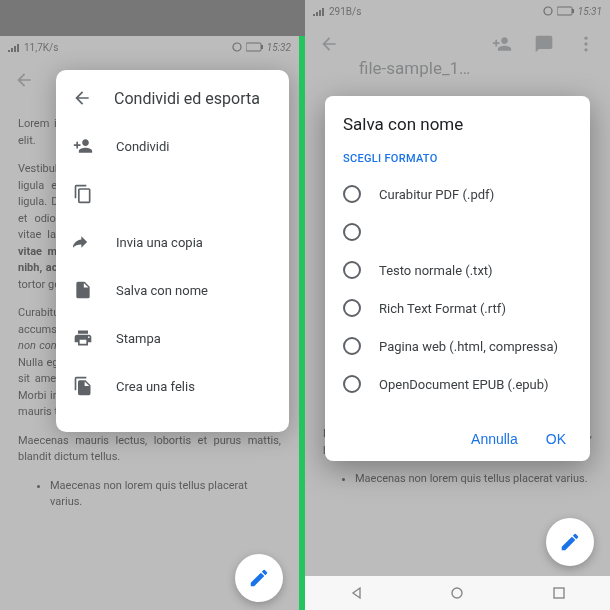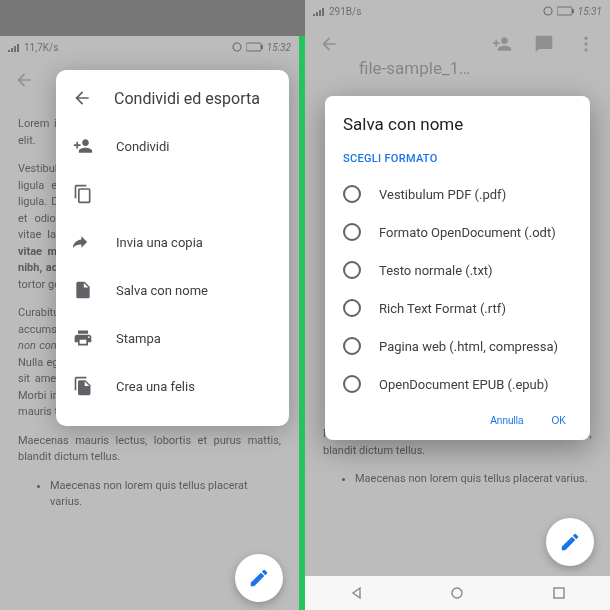--- a/index.html
+++ b/index.html
@@ -19,38 +19,38 @@
   
   .doc-bg { position: absolute; top: 66px; left: 0; right: 0; bottom: 34px; padding: 14px 18px; font-size: 11px; color: #444; line-height: 1.5; }
   .doc-bg p { margin-bottom: 12px; text-align: justify; }
   .doc-bg .bold { font-weight: 700; }
   .doc-bg .italic { font-style: italic; }
   .doc-bg ul { padding-left: 32px; }
   .doc-bg li { font-weight: 400; margin-bottom: 6px; }
   
   .scrim { position: absolute; inset: 0; background: rgba(120,120,120,0.45); }
   
-  .card-menu { position: absolute; top: 34px; left: 56px; right: 10px; background: #fff; border-radius: 10px; box-shadow: 0 4px 24px rgba(0,0,0,0.25); padding: 10px 0 16px; }
+  .card-menu { position: absolute; top: 34px; left: 56px; right: 10px; background: #fff; border-radius: 10px; box-shadow: 0 4px 24px rgba(0,0,0,0.25); padding: 10px 0 22px; }
   .card-menu .header { display: flex; align-items: center; padding: 8px 16px 14px; gap: 22px; }
   .card-menu .header .ttl { font-size: 16px; color: #3c4043; }
   .menu-item { display: flex; align-items: center; padding: 13px 16px; gap: 22px; font-size: 13px; color: #3c4043; }
   .menu-item .icon { width: 22px; height: 22px; display: flex; align-items: center; justify-content: center; color: #5f6368; flex-shrink: 0; }
   .menu-item .label { flex: 1; }
   .toggle { width: 30px; height: 14px; background: #dadce0; border-radius: 8px; position: relative; flex-shrink: 0; }
   .toggle::after { content: ""; position: absolute; width: 17px; height: 17px; background: #fff; border-radius: 50%; left: -1px; top: -2px; box-shadow: 0 1px 3px rgba(0,0,0,0.3); }
   
   .dialog { position: absolute; top: 96px; left: 20px; right: 20px; background: #fff; border-radius: 8px; box-shadow: 0 8px 30px rgba(0,0,0,0.35); padding: 18px 18px 8px; }
   .dialog .dtitle { font-size: 17px; color: #202124; margin-bottom: 18px; }
   .dialog .dsub { font-size: 11px; color: #1a73e8; font-weight: 500; letter-spacing: 0.3px; margin-bottom: 10px; }
   .radio-item { display: flex; align-items: center; padding: 10px 0; gap: 18px; font-size: 13px; color: #3c4043; }
   .radio { width: 18px; height: 18px; border: 2px solid #5f6368; border-radius: 50%; position: relative; flex-shrink: 0; }
   .radio.checked { border-color: #1a73e8; }
   .radio.checked::after { content: ""; position: absolute; inset: 3px; background: #1a73e8; border-radius: 50%; }
   .dialog-actions { display: flex; justify-content: flex-end; gap: 28px; padding: 12px 6px 6px; }
-  .dialog-actions button { background: none; border: none; color: #1a73e8; font-size: 10px; font-weight: 500; cursor: pointer; }
+  .dialog-actions button { background: none; border: none; color: #1a73e8; font-size: 14px; font-weight: 500; cursor: pointer; margin-top: 16px; }
   
   .fab { position: absolute; bottom: 44px; right: 16px; width: 48px; height: 48px; background: #fff; border-radius: 50%; box-shadow: 0 3px 10px rgba(0,0,0,0.25); display: flex; align-items: center; justify-content: center; color: #1a73e8; }
   
   .navbar { position: absolute; bottom: 0; left: 0; right: 0; height: 34px; background: rgba(250,250,250,0.95); display: flex; align-items: center; justify-content: space-around; color: #777; }
   .nav-icon { width: 20px; height: 20px; display: flex; align-items: center; justify-content: center; }
   
   svg { display: block; }
 </style>
 </head>
 <body>
@@ -223,25 +223,24 @@
       <ul>
           <li>Maecenas non lorem quis tellus placerat varius.</li>
         </ul>
     </div>
     <div class="scrim"></div>
     <div class="dialog">
       <div class="dtitle">Salva con nome</div>
       <div class="dsub">SCEGLI FORMATO</div>
       <div class="radio-item">
           <span class="radio"></span>
-          <span>Vestibulum PDF (.pdf)</span>
-        </div>
-      <div class="radio-item">
-          <span class="radio"></span>
-          <span>Formato OpenDocument (.odt)</span>
+          <span>Curabitur PDF (.pdf)</span>
+        </div>
+      <div class="radio-item">
+          <span class="radio"></span>
         </div>
       <div class="radio-item">
           <span class="radio"></span>
           <span>Testo normale (.txt)</span>
         </div>
       <div class="radio-item">
           <span class="radio"></span>
           <span>Rich Text Format (.rtf)</span>
         </div>
       <div class="radio-item">

